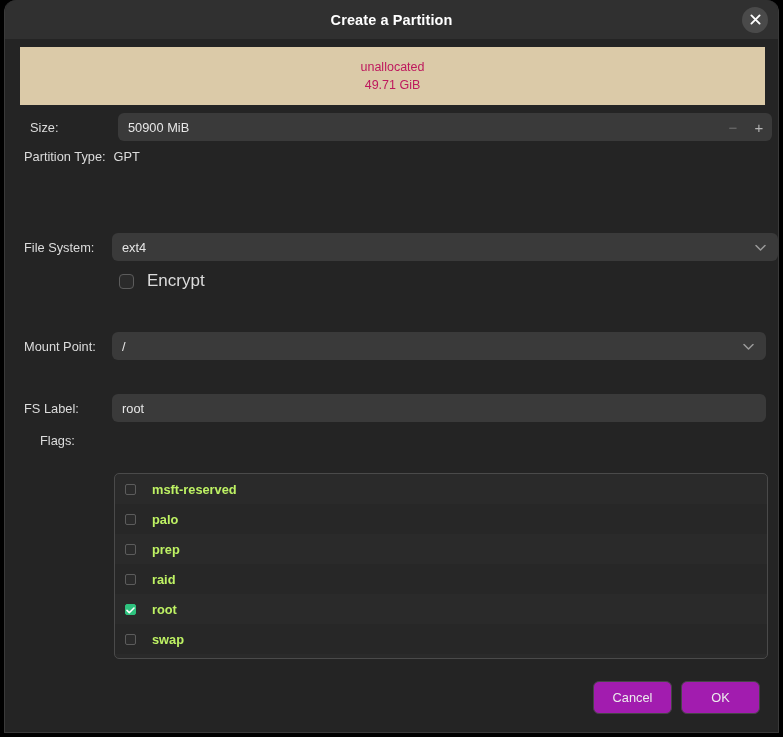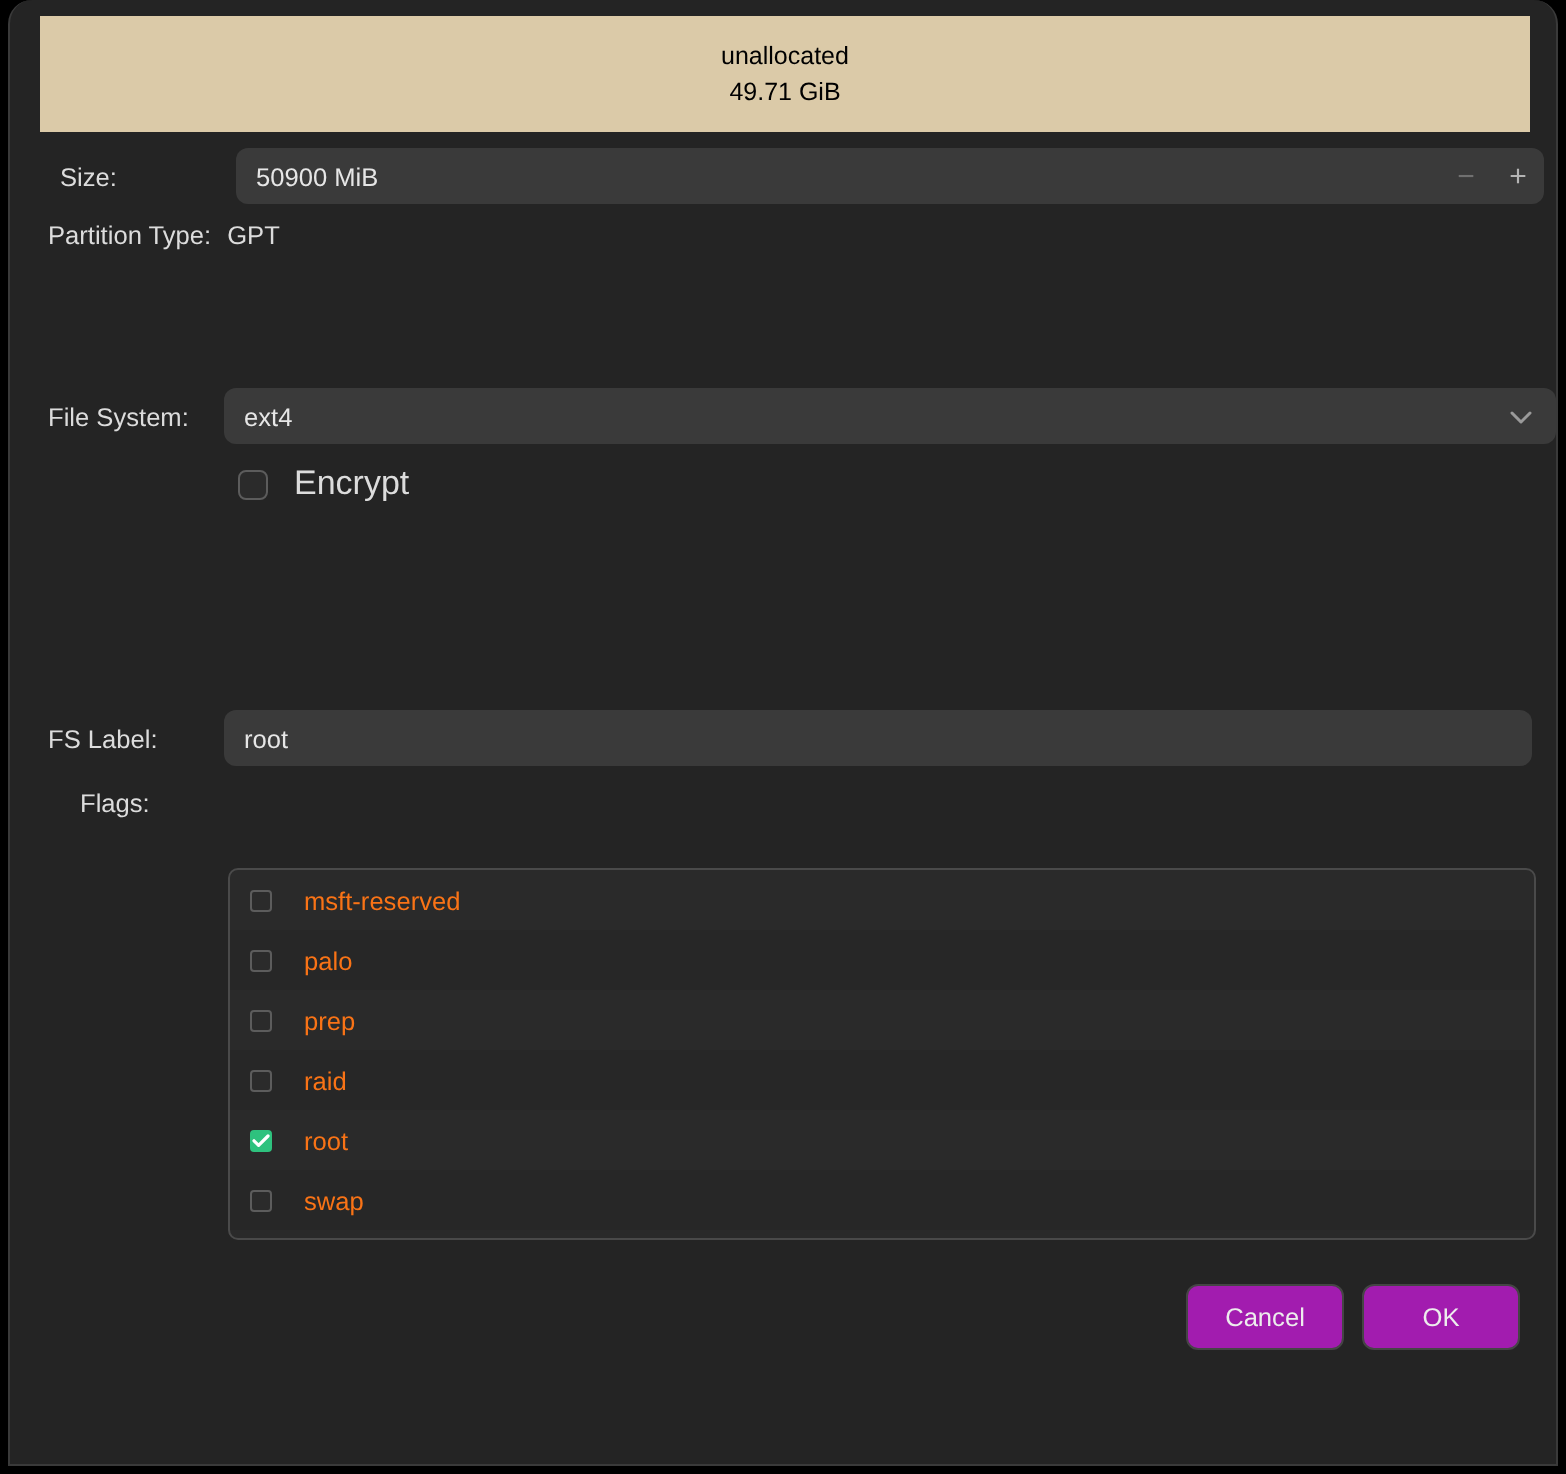--- a/index.html
+++ b/index.html
@@ -76,21 +76,21 @@
     height: 58px;
     background: #dbcaa8;
     display: flex;
     flex-direction: column;
     align-items: center;
     justify-content: center;
     gap: 2px;
   }
   .disk-bar .dl {
     font-size: 12.5px;
-    color: #000000;
+    color: #be185d;
     line-height: 16px;
   }
 
   
   .row {
     position: absolute;
     left: 0;
     width: 100%;
     display: flex;
     align-items: center;
@@ -198,22 +198,23 @@
   }
   .cb-sm.checked {
     background: #2ec27e;
     border-color: #2ec27e;
     display: flex;
     align-items: center;
     justify-content: center;
   }
   .flag-label {
     font-size: 12.8px;
-    color: #f97316;
+    color: #bef264;
     margin-left: 16px;
+    font-weight: bold;
   }
 
   
   .footer {
     position: absolute;
     right: 18px;
     bottom: 18px;
     display: flex;
     gap: 9px;
   }
@@ -232,20 +233,30 @@
     cursor: pointer;
     padding: 0 16px;
     box-sizing: border-box;
   }
 </style>
 </head>
 <body>
 
 <div class="dialog">
 
+  <div class="titlebar">
+    <span class="title-text">Create a Partition</span>
+    <div class="close-btn">
+      <span>
+        <svg width="11" height="11" viewBox="0 0 11 11">
+          <path d="M1.4 1.4 L9.6 9.6 M9.6 1.4 L1.4 9.6" stroke="#ffffff" stroke-width="1.9" stroke-linecap="round"></path>
+        </svg>
+      </span>
+    </div>
+  </div>
 
   <div class="body">
 
     <div class="disk-bar">
       <span class="dl">unallocated</span>
       <span class="dl">49.71 GiB</span>
     </div>
 
     <div class="row" style="top:74px;justify-content:center;">
       <span class="lbl">Size:</span>
@@ -273,20 +284,31 @@
           </svg>
         </span>
       </div>
     </div>
 
     <div class="row" style="top:232px; padding-left:114px;">
       <span class="cb-lg"></span>
       <span class="cb-label">Encrypt</span>
     </div>
 
+    <div class="row" style="top:293px;">
+      <span class="lbl">Mount Point:</span>
+      <div class="field" style="width:654px;">
+        <span>/</span>
+        <span class="chev">
+          <svg width="11" height="7" viewBox="0 0 11 7">
+            <path d="M1 1 L5.5 5.5 L10 1" stroke="#9a9a9a" stroke-width="1.5" fill="none" stroke-linecap="round" stroke-linejoin="round"></path>
+          </svg>
+        </span>
+      </div>
+    </div>
 
     <div class="row" style="top:355px;">
       <span class="lbl">FS Label:</span>
       <div class="field" style="width:654px;">
         <span>root</span>
       </div>
     </div>
 
     <div class="row" style="top:394px;padding-left:16px;">
       <span class="lbl">Flags:</span>

